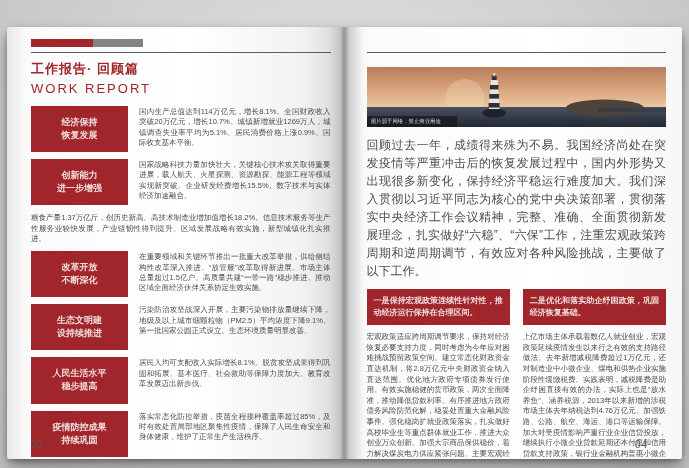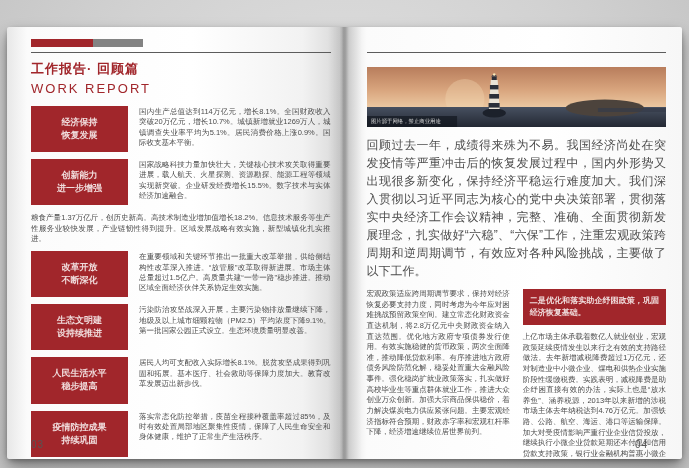--- a/index.html
+++ b/index.html
@@ -153,20 +153,21 @@
         <circle cx="130" cy="7.5" r="1.3" fill="#ffe9b8"></circle>
         <rect x="0" y="49" width="92" height="11" fill="#10141c" opacity="0.65"></rect>
         <text x="4" y="56.5" font-size="5.5" fill="#d8d8d8">图片源于网络，禁止商业用途</text>
       </svg>
     </div>
 
     <div class="intro">回顾过去一年，成绩得来殊为不易。我国经济尚处在突发疫情等严重冲击后的恢复发展过程中，国内外形势又出现很多新变化，保持经济平稳运行难度加大。我们深入贯彻以习近平同志为核心的党中央决策部署，贯彻落实中央经济工作会议精神，完整、准确、全面贯彻新发展理念，扎实做好“六稳”、“六保”工作，注重宏观政策跨周期和逆周期调节，有效应对各种风险挑战，主要做了以下工作。</div>
 
     <div class="cols">
       <div class="col">
+        <div class="col-head">一是保持宏观政策连续性针对性，推动经济运行保持在合理区间。</div>
         <div class="col-body">宏观政策适应跨周期调节要求，保持对经济恢复必要支持力度，同时考虑为今年应对困难挑战预留政策空间。建立常态化财政资金直达机制，将2.8万亿元中央财政资金纳入直达范围。优化地方政府专项债券发行使用。有效实施稳健的货币政策，两次全面降准，推动降低贷款利率。有序推进地方政府债务风险防范化解，稳妥处置重大金融风险事件。强化稳岗扩就业政策落实，扎实做好高校毕业生等重点群体就业工作，推进大众创业万众创新。加强大宗商品保供稳价，着力解决煤炭电力供应紧张问题。主要宏观经济指标符合预期，财政赤字率和宏观杠杆率下降，经济增速继续位居世界前列。</div>
       </div>
       <div class="col">
         <div class="col-head">二是优化和落实助企纾困政策，巩固经济恢复基础。</div>
         <div class="col-body">上亿市场主体承载着数亿人就业创业，宏观政策延续疫情发生以来行之有效的支持路径做法。去年新增减税降费超过1万亿元，还对制造业中小微企业、煤电和供热企业实施阶段性缓缴税费。实践表明，减税降费是助企纾困直接有效的办法，实际上也是“放水养鱼”、涵养税源，2013年以来新增的涉税市场主体去年纳税达到4.76万亿元。加强铁路、公路、航空、海运、港口等运输保障。加大对受疫情影响严重行业企业信贷投放，继续执行小微企业贷款延期还本付息和信用贷款支持政策，银行业金融机构普惠小微企业贷款增长27.3%，大型商业银行普惠小微企业贷款增幅超过40%。</div>
       </div>
     </div>
 
     <div class="pagenum pagenum-right">04</div>
   </div>

